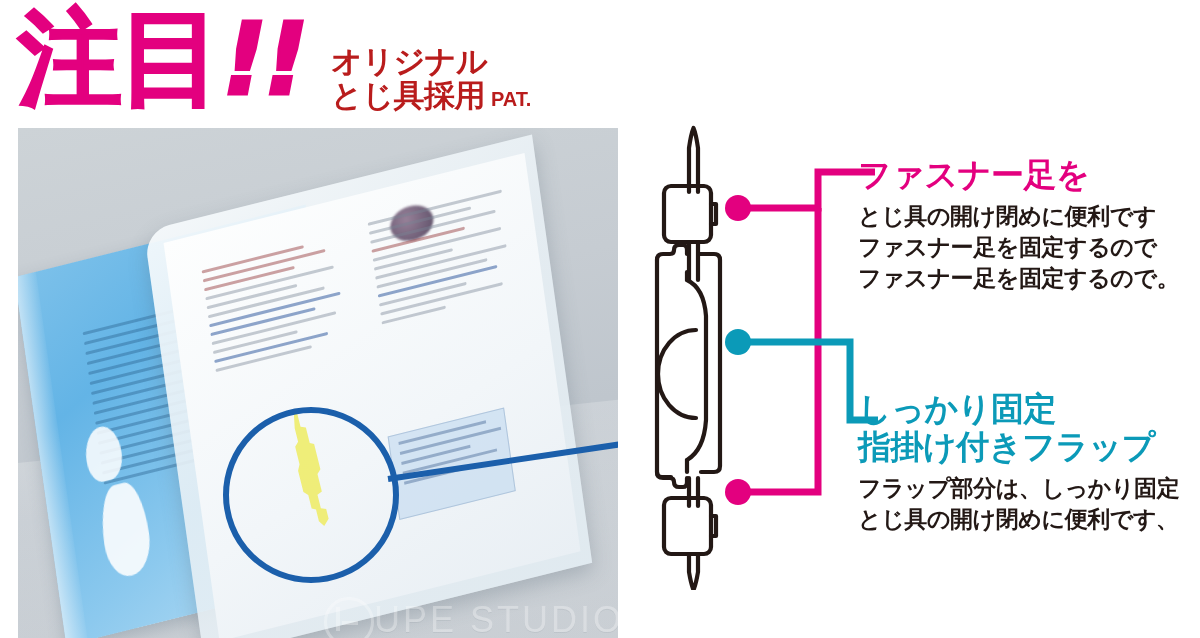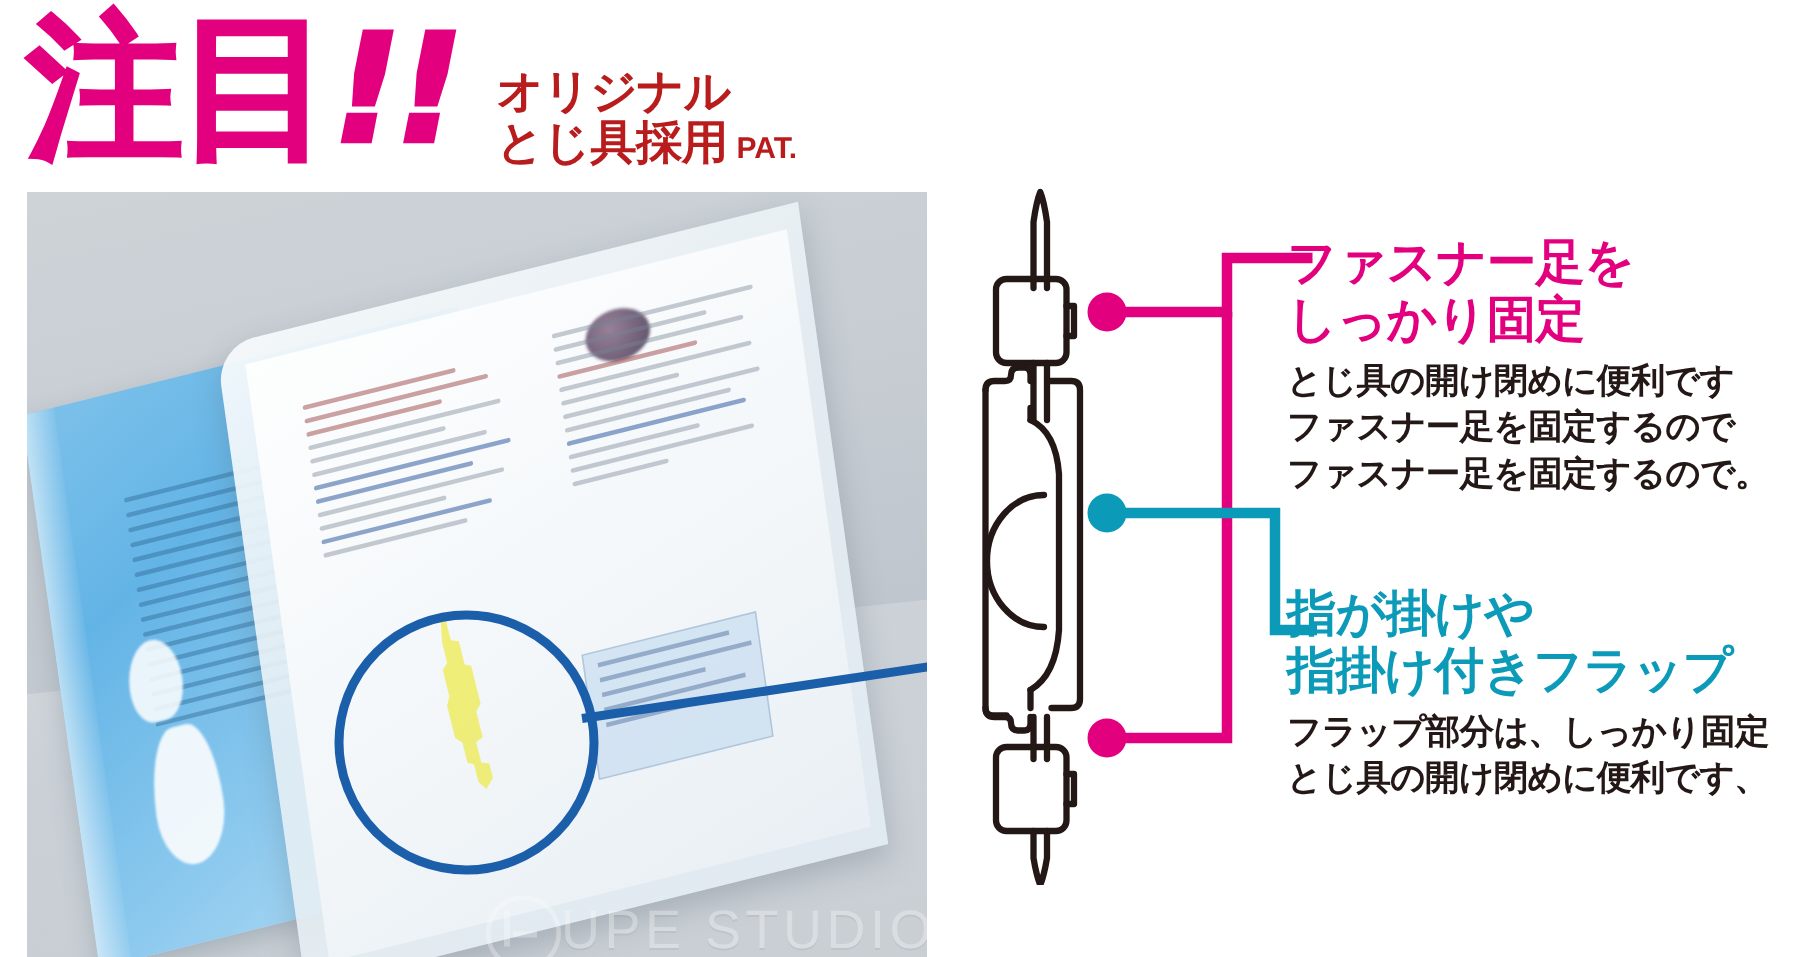--- a/index.html
+++ b/index.html
@@ -452,31 +452,30 @@
 
   <path d="M40 212 L150 212 L150 290 L178 290" fill="none" stroke="#0b9ab8" stroke-width="7"></path>
   <circle cx="38" cy="78" r="13" fill="#e3007f"></circle>
   <circle cx="38" cy="362" r="13" fill="#e3007f"></circle>
   <circle cx="38" cy="212" r="13" fill="#0b9ab8"></circle>
 </svg>
 
 <div class="callout" id="callout-1">
   <h2>
     <span>ファスナー足を</span><br>
-    <span>しっかり固定</span>
   </h2>
   <div class="body">
     <div>とじ具の開け閉めに便利です</div>
     <div>ファスナー足を固定するので</div>
     <div>ファスナー足を固定するので。</div>
   </div>
 </div>
 
 <div class="callout" id="callout-2">
   <h2>
-    <span>指が掛けや</span><br>
+    <span>しっかり固定</span><br>
     <span>指掛け付きフラップ</span>
   </h2>
   <div class="body">
     <div>フラップ部分は、しっかり固定</div>
     <div>とじ具の開け閉めに便利です、</div>
   </div>
 </div>
 
 </body></html>

